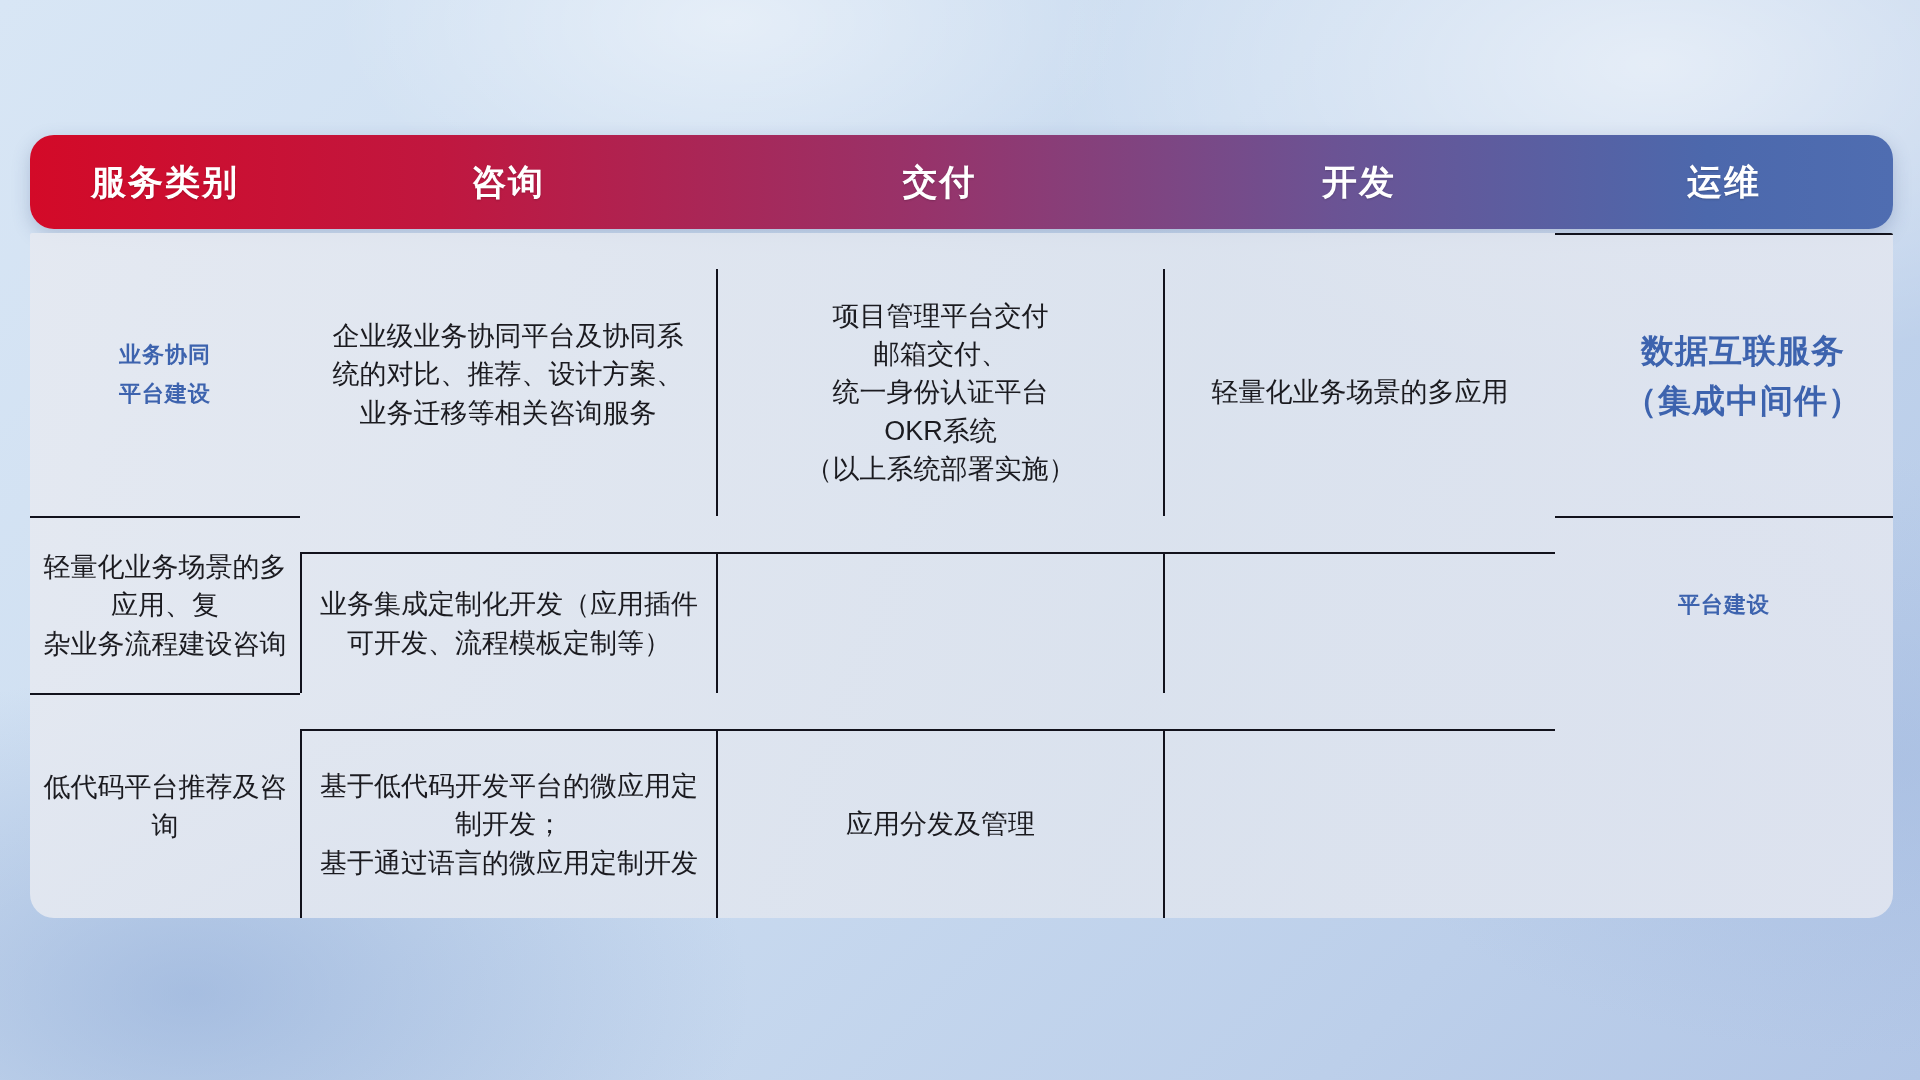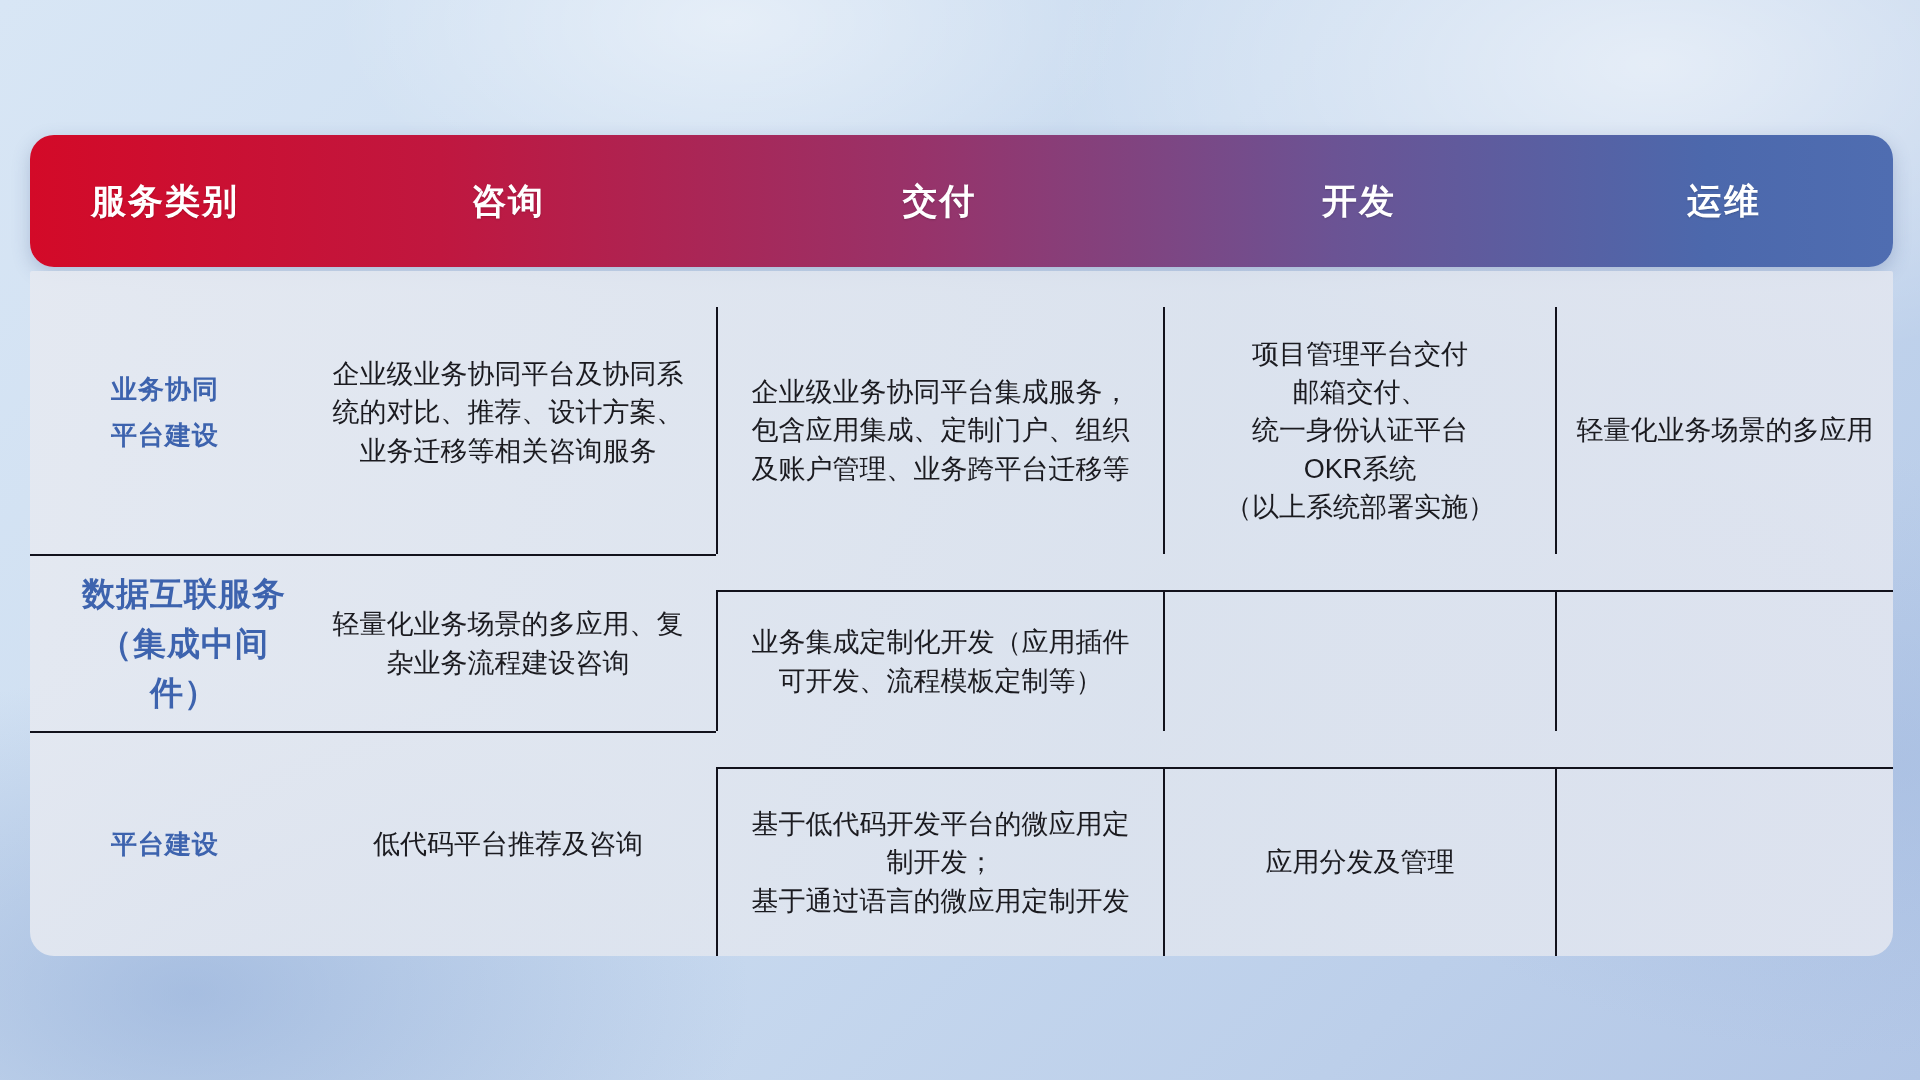--- a/index.html
+++ b/index.html
@@ -11,21 +11,21 @@
       radial-gradient(1100px 560px at 86% 6%, rgba(255,255,255,0.55), transparent 55%),
       radial-gradient(760px 380px at 38% 2%, rgba(255,255,255,0.45), transparent 52%),
       radial-gradient(900px 500px at 98% 70%, rgba(150,175,218,0.35), transparent 60%),
       linear-gradient(135deg, #d8e6f5 0%, #cbdcf0 45%, #bccfea 80%, #b2c6e6 100%);
   }
 
   .stage { position: absolute; left: 30px; top: 135px; width: 1863px; }
 
   
   .thead {
-    height: 132px;
+    height: 94px;
     border-radius: 24px;
     background: linear-gradient(90deg,
       #d30a28 0%, #c0173f 22%, #97336a 48%,
       #6b5394 70%, #4c68ac 90%, #4f6db1 100%);
     display: grid;
     grid-template-columns: 270px 416px 447px 392px 338px;
     align-items: center;
     box-shadow: 0 6px 18px rgba(60,80,130,0.25);
   }
   .thead .hcell {
@@ -55,21 +55,21 @@
     text-align: center;
     padding: 8px 10px;
     font-size: 27px;
     line-height: 1.42;
     color: #1b1b20;
     white-space: pre-line;
   }
   .cell.category {
     color: #3d63ae;
     font-weight: 700;
-    font-size: 26px;
+    font-size: 22px;
     line-height: 1.75;
     letter-spacing: 1px;
   }
   .bl { border-left: 2px solid #12121c; margin-top: 36px; }   
   .bt { border-top: 2px solid #12121c; }    
 </style>
 </head>
 <body>
 
 <div class="stage">
@@ -82,23 +82,20 @@
     <div class="hcell">运维</div>
   </div>
 
   <div class="tbody">
 
     <div class="cell category">业务协同
 平台建设</div>
     <div class="cell">企业级业务协同平台及协同系
 统的对比、推荐、设计方案、
 业务迁移等相关咨询服务</div>
-    <div class="cell bl">企业级业务协同平台集成服务，
-包含应用集成、定制门户、组织
-及账户管理、业务跨平台迁移等</div>
     <div class="cell bl">项目管理平台交付
 邮箱交付、
 统一身份认证平台
 OKR系统
 （以上系统部署实施）</div>
     <div class="cell bl">轻量化业务场景的多应用</div>
 
     <div class="cell category bt" style="font-size:33px; line-height:1.5;padding-left:48px;">数据互联服务
 （集成中间件）</div>
     <div class="cell bt">轻量化业务场景的多应用、复

